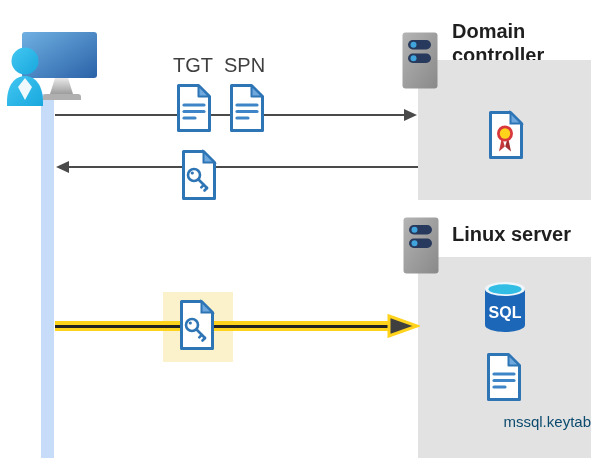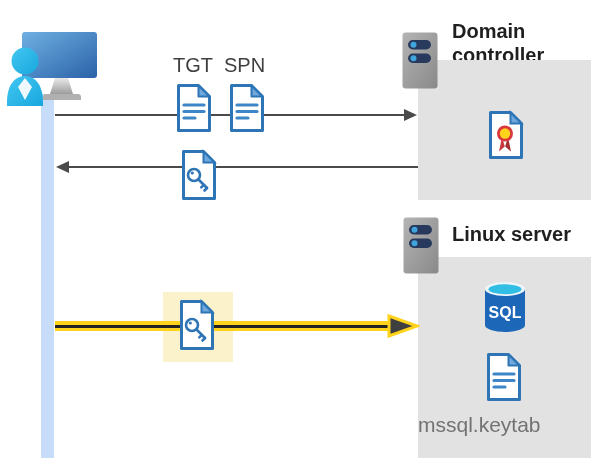--- a/index.html
+++ b/index.html
@@ -14,21 +14,21 @@
   .lifeline{background:#c7dcf8;z-index:0;}
   .harrow{background:#4a4a4a;height:2px;z-index:2;}
   .head-right{width:0;height:0;border-top:6px solid transparent;border-bottom:6px solid transparent;
     border-left:13px solid #4a4a4a;z-index:2;}
   .head-left{width:0;height:0;border-top:6px solid transparent;border-bottom:6px solid transparent;
     border-right:13px solid #4a4a4a;z-index:2;}
   .yellow-band{background:#ffd21c;height:10px;z-index:3;}
   .yellow-core{background:#222;height:3px;z-index:4;}
   .highlight{background:#fbf2cb;z-index:2;}
   .icon{z-index:5;}
-  .kt-label{color:#737373;font-size:21px;text-align:left;z-index:5;}
+  .kt-label{color:#0c4a6e;font-size:15px;text-align:right;z-index:5;}
 </style>
 </head>
 <body>
 
 <div class="stage">
 
   <svg width="0" height="0" style="position:absolute" aria-hidden="true">
     <defs>
       <linearGradient id="gmon" x1="0" y1="0" x2="1" y2="1">
         <stop offset="0" stop-color="#6fb0e2"></stop>

